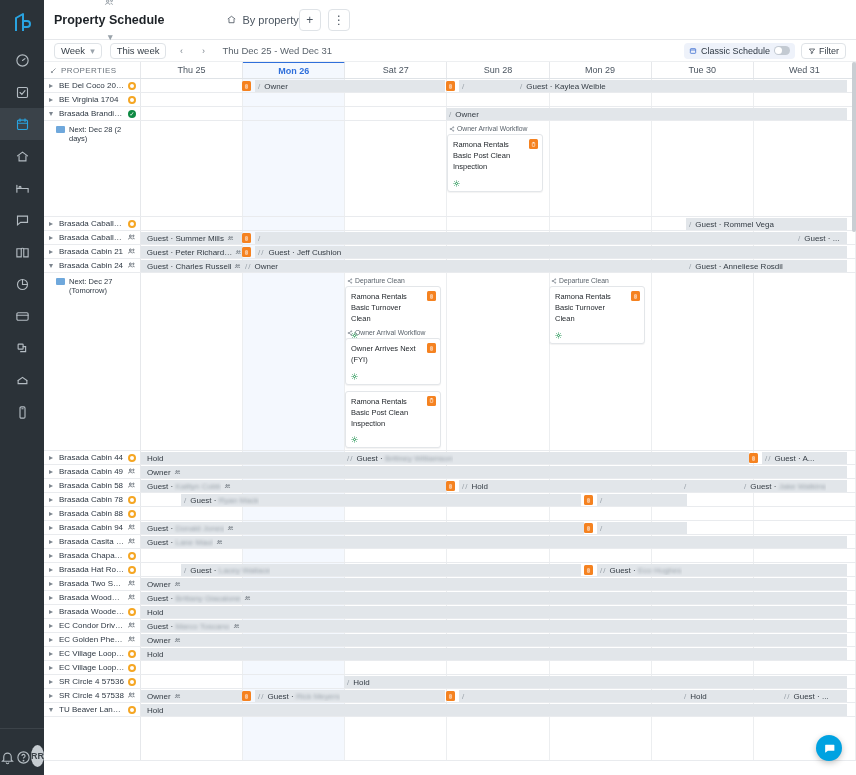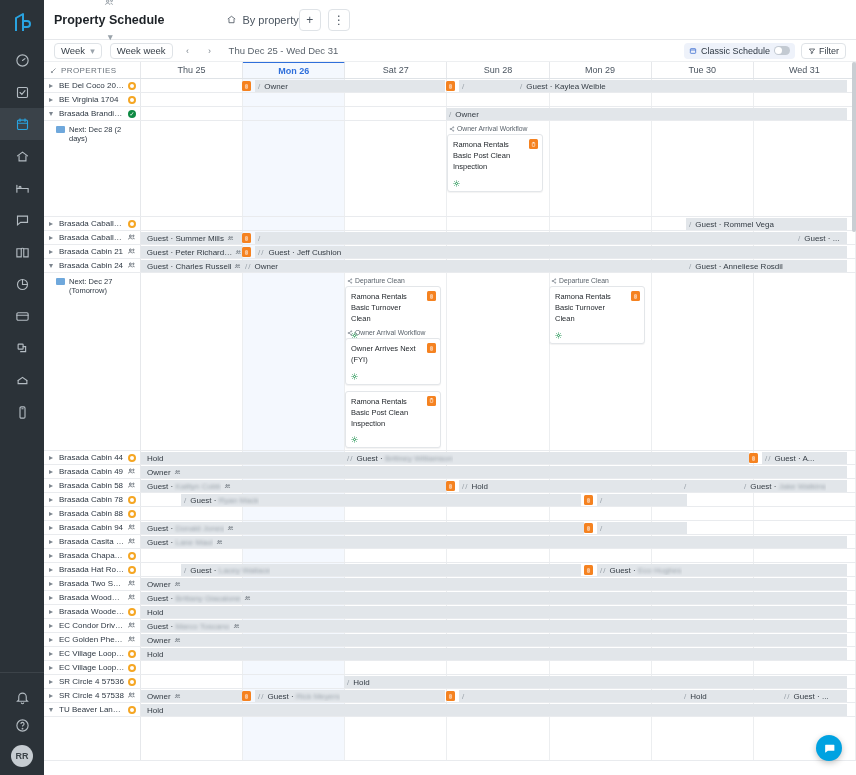--- a/index.html
+++ b/index.html
@@ -18,21 +18,21 @@
   }
   .rail-logo { width: 30px; height: 30px; display:flex; align-items:center; justify-content:center; margin-bottom: 6px; }
   .rail-item {
     width: 44px; height: 32px; display: flex; align-items: center; justify-content: center;
     color: #b4bcc2; position: relative;
   }
   .rail-item.active { background: #3a4249; }
   .rail-item.active svg { color: #29a3e0; }
   .rail-item svg { width: 15px; height: 15px; }
   .rail-spacer { flex: 1 1 auto; }
-  .rail-bottom { width:100%; display:flex; flex-direction:column; align-items:center; border-top:1px solid #3c4349; padding-top:10px; }
+  .rail-bottom { width:100%; display:flex; flex-direction:row; align-items:center; border-top:1px solid #3c4349; padding-top:10px; }
   .rail-bottom .rail-item { height: 28px; }
   .avatar {
     width: 22px; height: 22px; border-radius: 50%; background: #c6ccd1; color: #3c4349;
     font-size: 9px; font-weight: bold; display:flex; align-items:center; justify-content:center;
     margin-top: 6px; margin-bottom: 8px;
   }
 
   
   .main { flex: 1 1 auto; display: flex; flex-direction: column; min-width: 0; background: #fff; }
 
@@ -306,21 +306,21 @@
         <div class="icon-btn">+</div>
         <div class="icon-btn">⋮</div>
       </div>
     </header>
 
     <div class="toolbar">
       <div class="pill">
         <span>Week</span>
         <span class="caret">▾</span>
       </div>
-      <div class="pill">Week week</div>
+      <div class="pill">This week</div>
       <div class="arrow-btn">‹</div>
       <div class="arrow-btn">›</div>
       <div class="range-label">Thu Dec 25 - Wed Dec 31</div>
       <div class="tb-right">
         <div class="classic">
           <svg viewBox="0 0 24 24" width="8" height="8" fill="none" stroke="#3f6fd0" stroke-width="2.4">
               <rect x="4" y="5" width="16" height="14" rx="2"></rect>
               <path d="M4 9h16"></path>
             </svg>
           <span>Classic Schedule</span>

